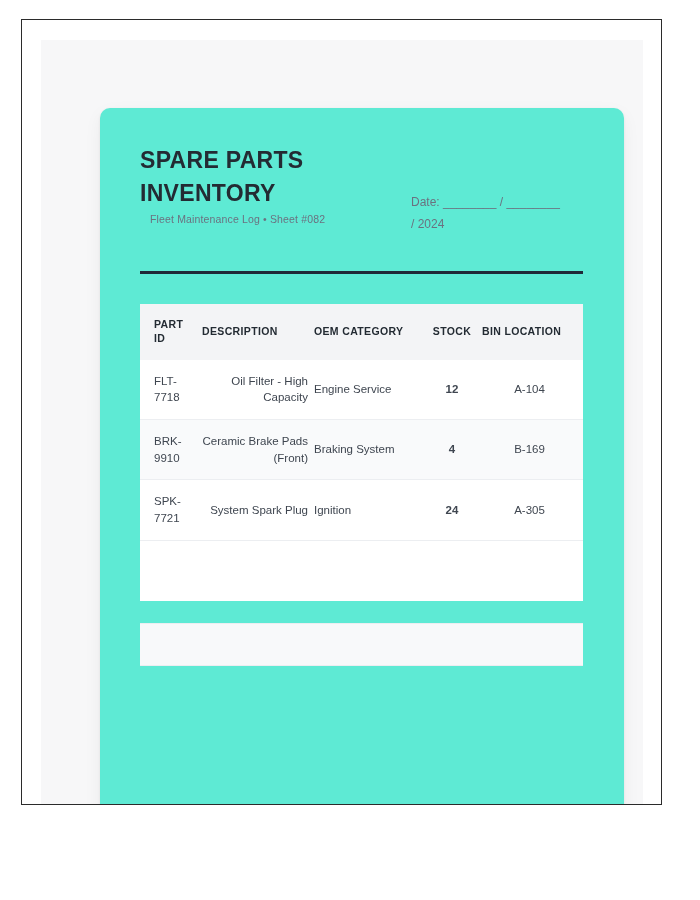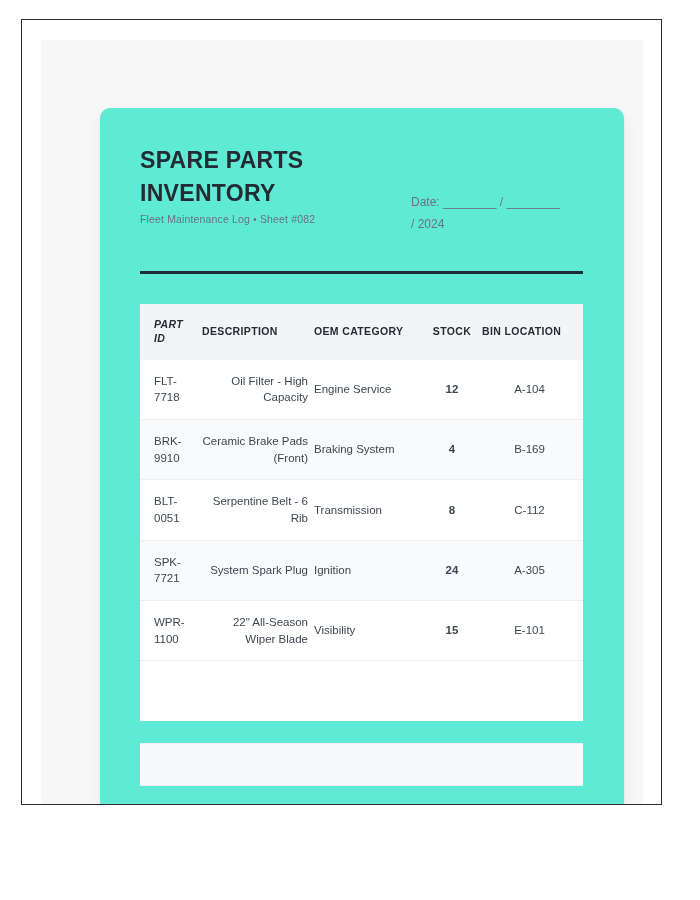--- a/index.html
+++ b/index.html
@@ -68,21 +68,21 @@
   }
   .doc-title {
     font-size: 23px;
     font-weight: bold;
     letter-spacing: 0.3px;
     color: #232b33;
     line-height: 1.42;
     margin: 0;
   }
   .doc-subtitle {
-    margin: 4px 0 0 0;
+    margin: 4px 0 0 10px;
     font-size: 10.5px;
     color: #6b7280;
     letter-spacing: 0.15px;
   }
   .date-block {
     position: absolute;
     right: 2px;
     top: 47px;
     width: 170px;
     font-size: 12px;
@@ -108,21 +108,21 @@
     background: #f3f4f6;
     font-size: 10.5px;
     font-weight: bold;
     color: #232b33;
     letter-spacing: 0.35px;
     text-align: left;
     padding: 14px 6px 14px 0;
     vertical-align: middle;
     line-height: 1.32;
   }
-  .parts-table th:first-child { padding-left: 14px; font-style: italic; }
+  .parts-table th:first-child { padding-left: 14px; }
   .parts-table td {
     font-size: 11.5px;
     color: #3f4650;
     padding: 13px 6px 13px 0;
     vertical-align: middle;
     line-height: 1.45;
     border-bottom: 1px solid #eceef1;
   }
   .parts-table td:first-child { padding-left: 14px; }
   .parts-table tbody tr:nth-child(even) td { background: #f9fafb; }
@@ -201,40 +201,26 @@
               <td class="col-bin">A-104</td>
             </tr>
             <tr>
               <td class="col-part">BRK-9910</td>
               <td class="col-desc">Ceramic Brake Pads (Front)</td>
               <td class="col-cat">Braking System</td>
               <td class="col-stock">4</td>
               <td class="col-bin">B-169</td>
             </tr>
             <tr>
-              <td class="col-part">BLT-0051</td>
-              <td class="col-desc">Serpentine Belt - 6 Rib</td>
-              <td class="col-cat">Transmission</td>
-              <td class="col-stock">8</td>
-              <td class="col-bin">C-112</td>
-            </tr>
-            <tr>
               <td class="col-part">SPK-7721</td>
               <td class="col-desc">System Spark Plug</td>
               <td class="col-cat">Ignition</td>
               <td class="col-stock">24</td>
               <td class="col-bin">A-305</td>
             </tr>
-            <tr>
-              <td class="col-part">WPR-1100</td>
-              <td class="col-desc">22" All-Season Wiper Blade</td>
-              <td class="col-cat">Visibility</td>
-              <td class="col-stock">15</td>
-              <td class="col-bin">E-101</td>
-            </tr>
             <tr class="blank-row">
               <td></td>
               <td></td>
               <td></td>
               <td></td>
               <td></td>
             </tr>
           </tbody>
         </table>
 

